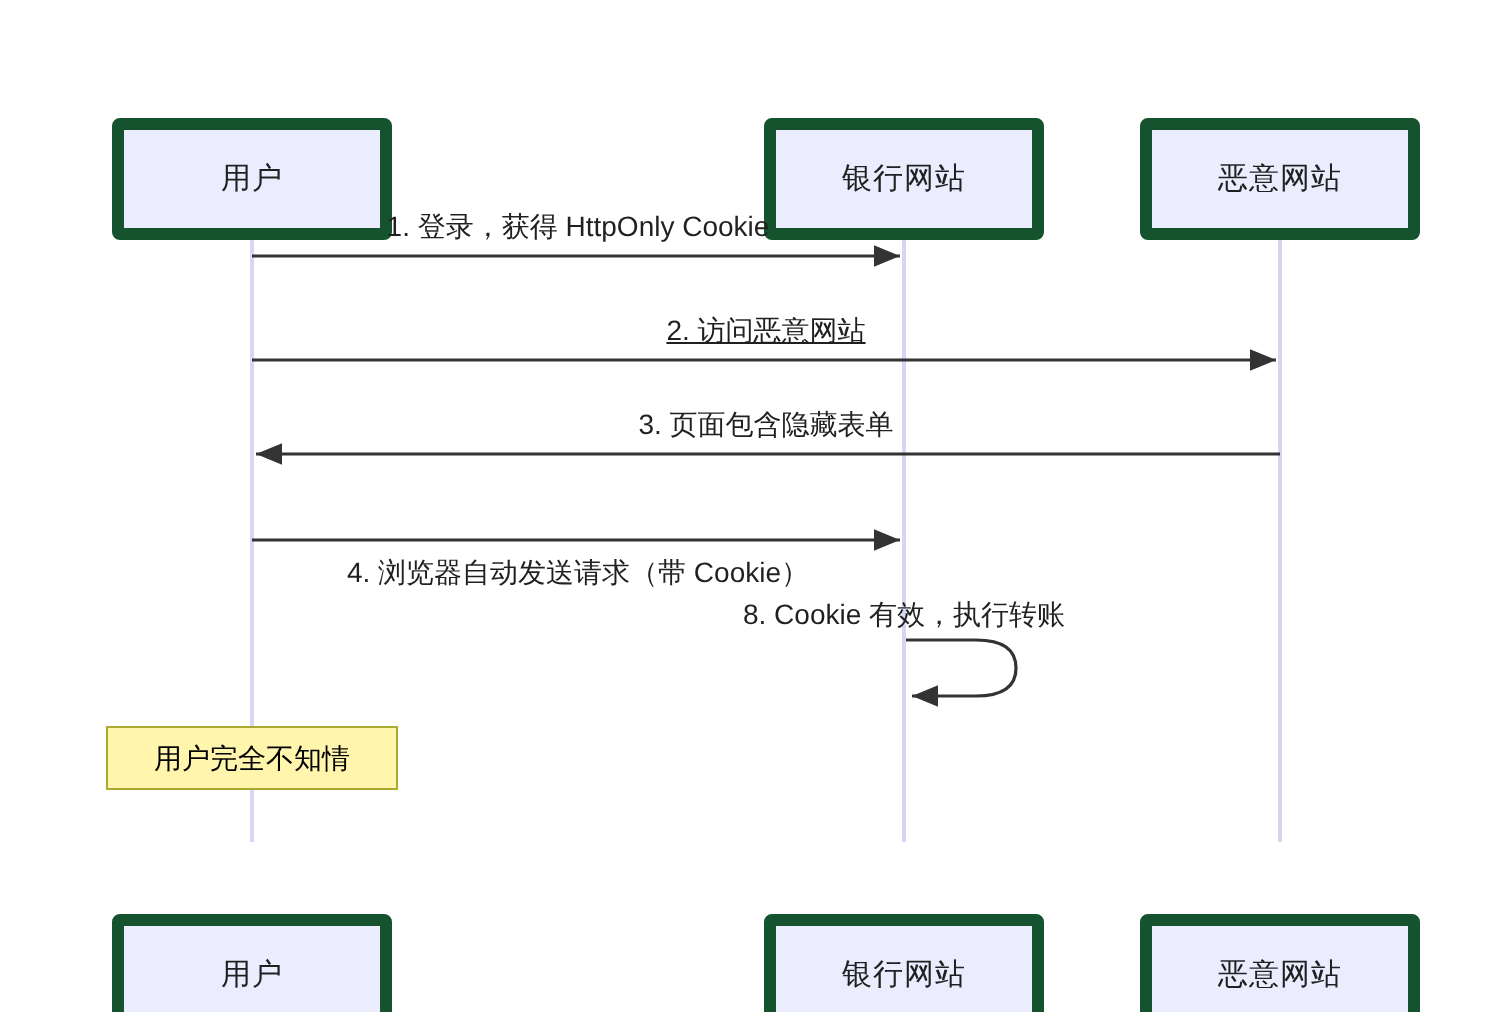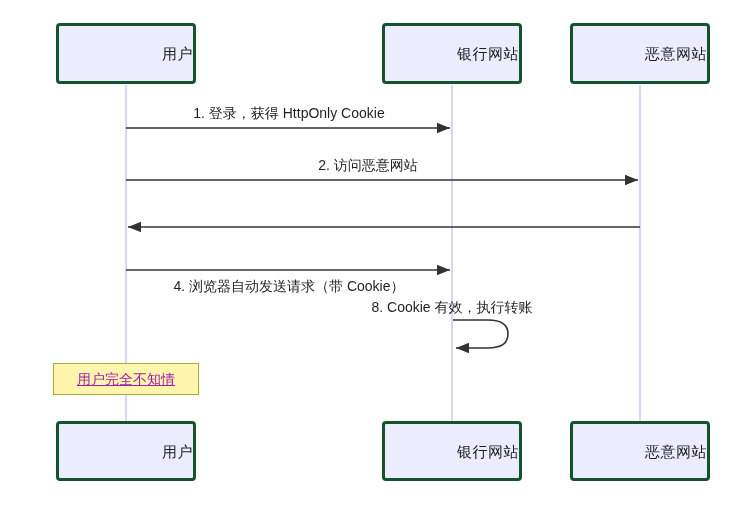--- a/index.html
+++ b/index.html
@@ -22,25 +22,26 @@
     position: absolute;
     top: 0;
     left: 0;
     width: 754px;
     height: 506px;
   }
   .participant-box {
     position: absolute;
     box-sizing: border-box;
     background: #ececff;
-    border: 3px solid #14532d;
+    border: 6px solid #14532d;
     border-radius: 4px;
     display: flex;
     align-items: center;
-    justify-content: flex-end;
+    justify-content: center;
+    margin-top: 36px;
   }
   .participant-label {
     font-size: 15px;
     color: #1f2020;
     letter-spacing: 0.5px;
     line-height: 1;
     white-space: nowrap;
   }
   .msg-label {
     position: absolute;
@@ -55,24 +56,23 @@
     position: absolute;
     box-sizing: border-box;
     background: #fff5ad;
     border: 1px solid #aaaa33;
     display: flex;
     align-items: center;
     justify-content: center;
   }
   .note-label {
     font-size: 14px;
-    color: #a21caf;
+    color: #000000;
     white-space: nowrap;
     line-height: 1;
-    text-decoration: underline;
   }
 </style>
 </head>
 <body>
 
 <div id="diagram-root">
 
   <svg class="seq-canvas" viewBox="0 0 754 506" xmlns="http://www.w3.org/2000/svg">
     <defs>
       <marker id="arrow-right" viewBox="0 0 12 12" refX="11" refY="6" markerWidth="9" markerHeight="9" orient="auto-start-reverse">
@@ -112,22 +112,23 @@
   <div class="participant-box" style="left:382px; top:23px; width:140px; height:61px;">
     <span class="participant-label">银行网站</span>
   </div>
 
   <div class="participant-box" style="left:570px; top:23px; width:140px; height:61px;">
     <span class="participant-label">恶意网站</span>
   </div>
 
   <div class="msg-label" style="left:289px; top:106px;">1. 登录，获得 HttpOnly Cookie</div>
 
-  <div class="msg-label" style="left:368px; top:158px;">2. 访问恶意网站</div>
+  <div class="msg-label" style="left:383px; top:158px;text-decoration:underline;">2. 访问恶意网站</div>
 
+  <div class="msg-label" style="left:383px; top:205px;">3. 页面包含隐藏表单</div>
 
   <div class="msg-label" style="left:289px; top:250px;margin-top:29px;">4. 浏览器自动发送请求（带 Cookie）</div>
 
   <div class="msg-label" style="left:452px; top:300px;">8. Cookie 有效，执行转账</div>
 
   <div class="note-box" style="left:53px; top:363px; width:146px; height:32px;">
     <span class="note-label">用户完全不知情</span>
   </div>
 
   <div class="participant-box" style="left:56px; top:421px; width:140px; height:60px;">

